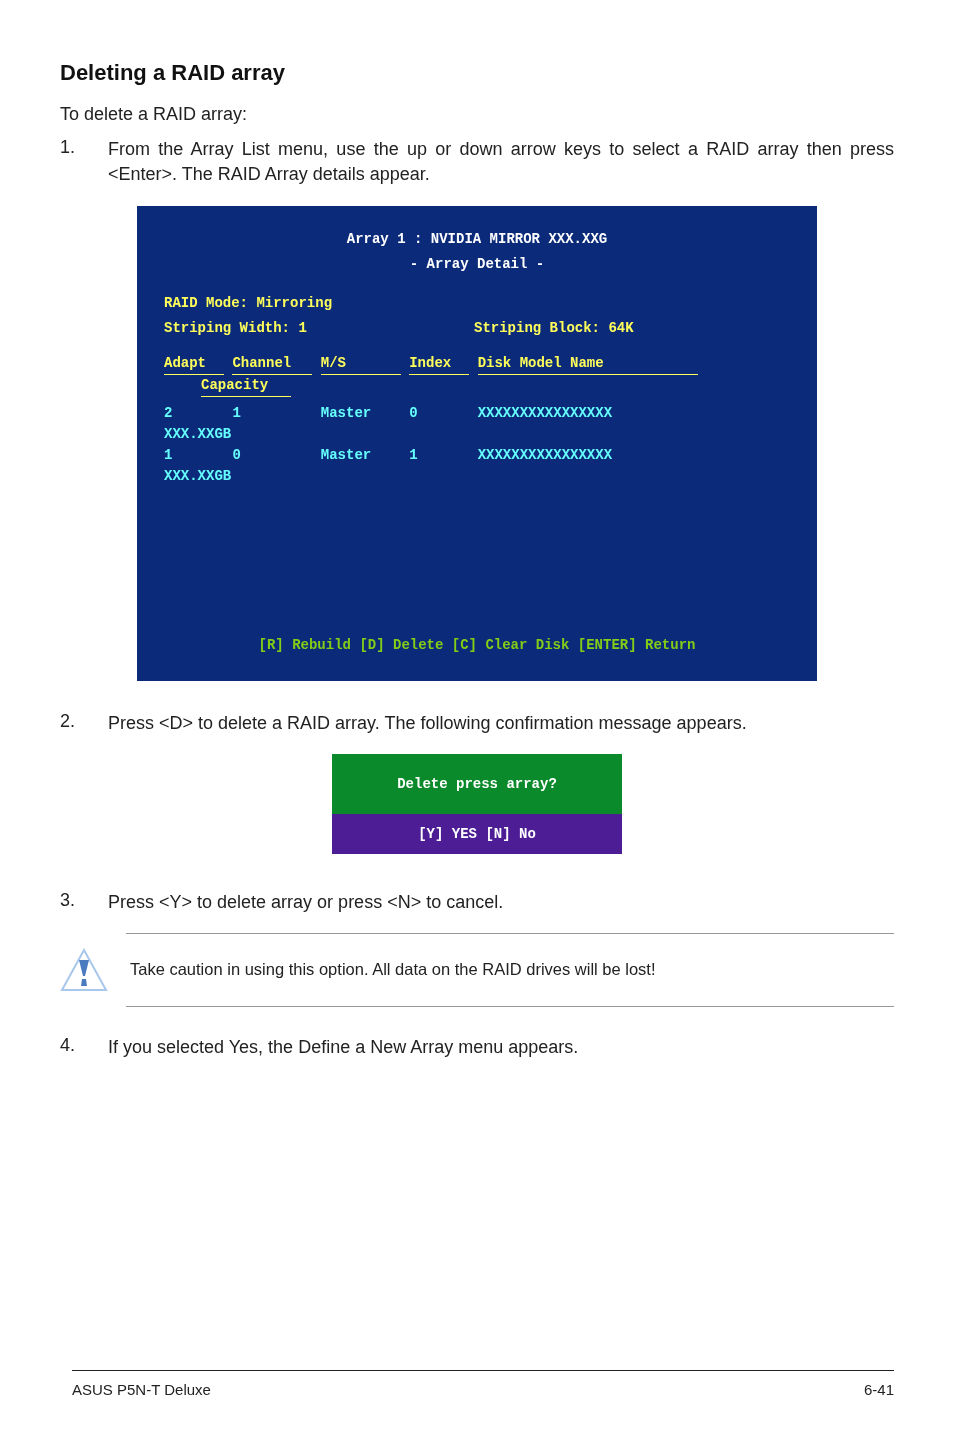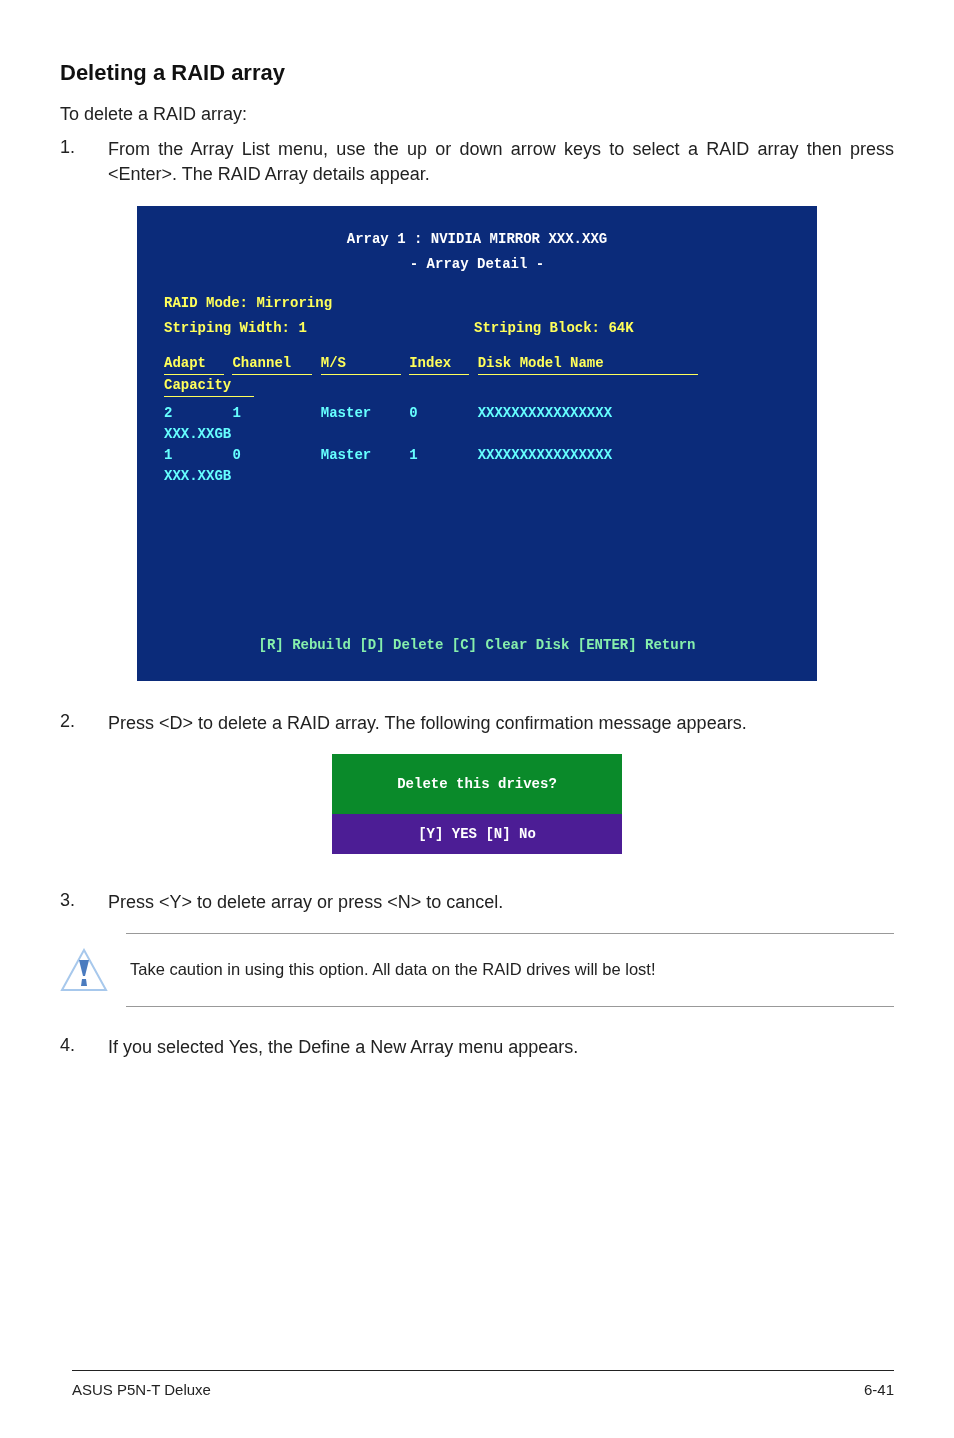--- a/index.html
+++ b/index.html
@@ -71,21 +71,21 @@
   .white { color: #ffffff; }
   .col-adapt { width: 60px; display:inline-block; }
   .col-channel { width: 80px; display:inline-block; }
   .col-ms { width: 80px; display:inline-block; }
   .col-index { width: 60px; display:inline-block; }
   .col-model { width: 220px; display:inline-block; }
   .col-cap { width: 90px; display:inline-block; text-align:left;}
   .bios-body-space { height: 140px; }
   .bios-footer {
     text-align: center;
-    color: #86efac;
+    color: #84cc16;
     font-weight: bold;
     font-family: "Courier New", monospace;
     font-size: 14px;
     margin: 8px 0 10px 0;
   }
   
   .confirm-wrap {
     width: 290px;
     margin: 10px auto 36px auto;
   }
@@ -156,21 +156,21 @@
         <div class="yellow" style="width:310px;">Striping Width: 1</div>
         <div class="yellow">Striping Block: 64K</div>
       </div>
 
       <div>
         <span class="yellow col-adapt" style="border-bottom:1.5px solid #ffff5a;display:inline-block;">Adapt</span>
         <span class="yellow col-channel" style="border-bottom:1.5px solid #ffff5a;display:inline-block;">Channel</span>
         <span class="yellow col-ms" style="border-bottom:1.5px solid #ffff5a;display:inline-block;">M/S</span>
         <span class="yellow col-index" style="border-bottom:1.5px solid #ffff5a;display:inline-block;">Index</span>
         <span class="yellow col-model" style="border-bottom:1.5px solid #ffff5a;display:inline-block;">Disk Model Name</span>
-        <span class="yellow col-cap" style="border-bottom:1.5px solid #ffff5a;display:inline-block;">Capacity</span>
+        <span class="yellow col-cap" style="border-bottom:1.5px solid #ffff5a;display:inline-block;margin-left:37px;">Capacity</span>
       </div>
 
       <div style="height:6px;"></div>
 
       <div>
         <span class="cyan col-adapt">2</span>
         <span class="cyan col-channel">1</span>
         <span class="cyan col-ms">Master</span>
         <span class="cyan col-index">0</span>
         <span class="cyan col-model">XXXXXXXXXXXXXXXX</span>
@@ -194,21 +194,21 @@
   <div class="numstep" style="margin-bottom:6px;">
     <div class="num"></div>
   </div>
 
   <div class="numstep">
     <div class="num">2.</div>
     <div class="txt">Press &lt;D&gt; to delete a RAID array. The following confirmation message appears.</div>
   </div>
 
   <div class="confirm-wrap">
-    <div class="confirm-top">Delete this drives?</div>
+    <div class="confirm-top">Delete press array?</div>
     <div class="confirm-bot">[Y] YES   [N] No</div>
   </div>
 
   <div class="numstep">
     <div class="num">3.</div>
     <div class="txt">Press &lt;Y&gt; to delete array or press &lt;N&gt; to cancel.</div>
   </div>
 
   <div class="note-row">
     <div class="note-line"></div>

